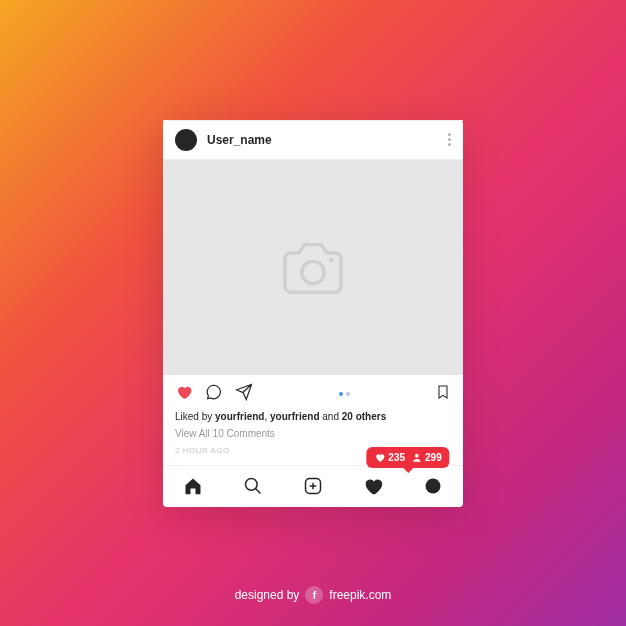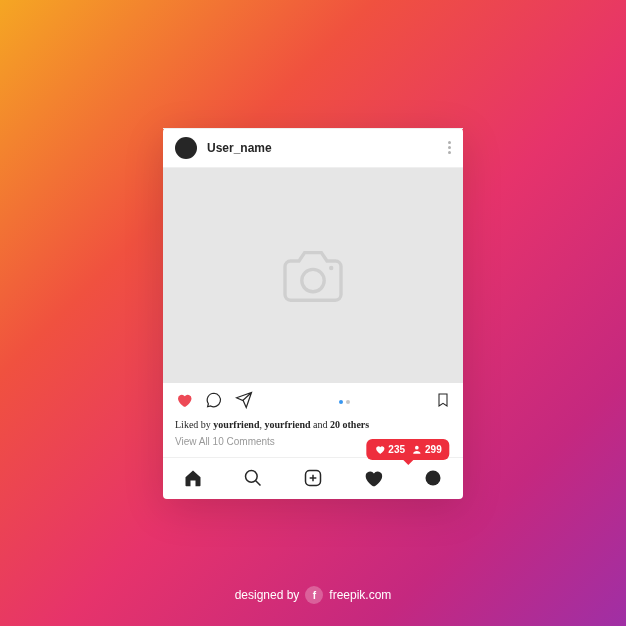--- a/index.html
+++ b/index.html
@@ -36,21 +36,21 @@
     height: 215px; background: #e6e6e6;
     display: flex; align-items: center; justify-content: center;
   }
   .actions {
     display: flex; align-items: center; padding: 8px 12px 4px; gap: 12px;
   }
   .actions .spacer { flex: 1; display:flex; justify-content:center; gap:3px; }
   .dot { width:4px; height:4px; border-radius:50%; background:#3897f0; }
   .dot.inactive { background:#c7c7c7; }
   .caption-area { padding: 0 12px 8px; font-size: 10px; color: #262626; line-height: 1.5; }
-  .caption-area .likes { font-size: 10px; font-family: Liberation Serif, serif; }
+  .caption-area .likes { font-size: 10px; }
   .caption-area b { font-weight: 700; }
   .hashtag { color: #3897f0; }
   .viewall { color: #999; font-size: 10px; margin-top: 2px; display:block; }
   .timestamp { color: #c7c7c7; font-size: 8px; letter-spacing: 0.5px; margin-top: 4px; display:block; }
   .tabbar {
     height: 42px; border-top: 1px solid #efefef;
     display: flex; align-items: center; justify-content: space-around;
     position: relative;
   }
   .tab { width: 22px; height: 22px; display:flex; align-items:center; justify-content:center; }
@@ -125,20 +125,21 @@
           <path fill="none" stroke="#262626" stroke-width="1.6" d="M6 3h12v18l-6-4-6 4V3z"></path>
         </svg>
     </span>
   </div>
 
   <div class="caption-area">
     <div class="likes">
       <span>Liked by </span><b>yourfriend</b><span>, </span><b>yourfriend</b><span> and </span><b>20 others</b>
     </div>
     <span class="viewall">View All 10 Comments</span>
+    <span class="timestamp">2 HOUR AGO</span>
   </div>
 
   <div class="tabbar">
     <span class="tab">
       <svg width="20" height="20" viewBox="0 0 24 24">
           <path fill="#262626" d="M3 11l9-8 9 8v10a1 1 0 01-1 1h-5v-7h-6v7H4a1 1 0 01-1-1V11z"></path>
         </svg>
     </span>
     <span class="tab">
       <svg width="20" height="20" viewBox="0 0 24 24">

